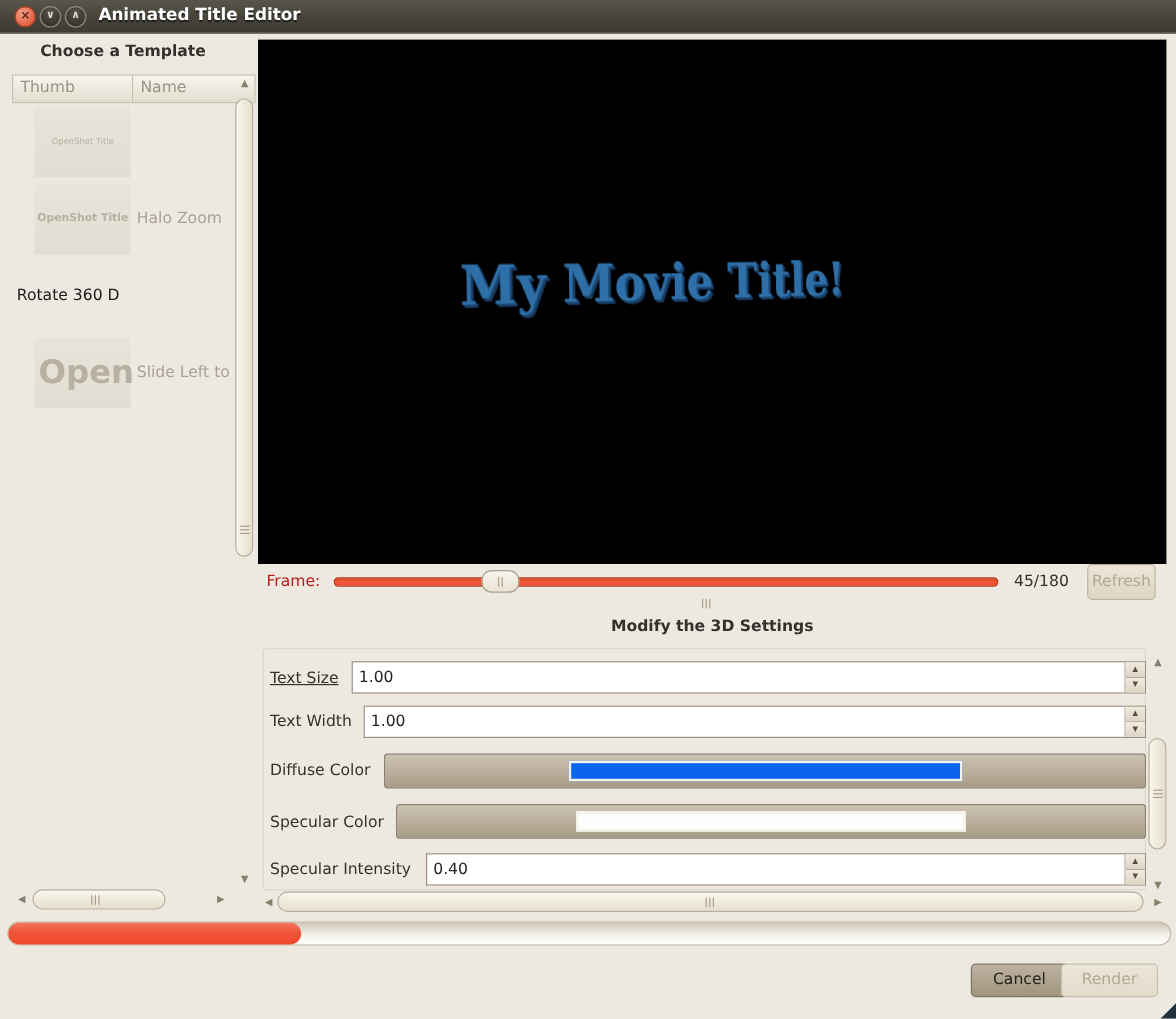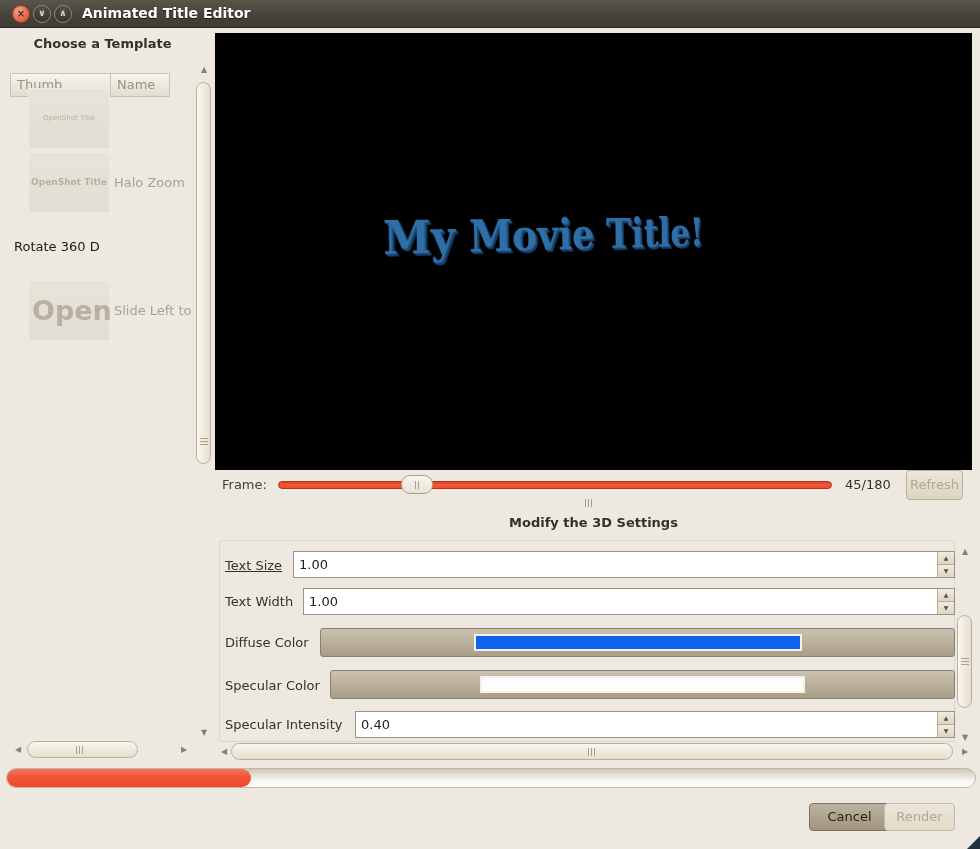--- a/index.html
+++ b/index.html
@@ -12,22 +12,22 @@
     background:linear-gradient(#585549,#454239 60%,#3d3b34);
     border-bottom:1px solid #282622; display:flex; align-items:center; }
   .titlebar .title { color:#fff; font-weight:bold; font-size:14px; position:absolute; left:82px; top:5px; text-shadow:0 1px 1px rgba(0,0,0,.6); }
   .wbtn { width:18px; height:18px; border-radius:50%; margin-left:3px; display:flex; align-items:center; justify-content:center;
     font-size:10px; line-height:1; cursor:default; }
   .wbtn.close { background:radial-gradient(circle at 35% 30%, #f4a188, #e2603f 70%); border:1px solid #9c3f27; color:#5b2314; margin-left:12px; font-weight:bold; }
   .wbtn.dark { background:radial-gradient(circle at 50% 25%, #56534b, #36342e 75%); border:1px solid #8d897d; color:#d9d6cc; font-weight:bold; font-size:9px; }
 
   
   .tpl-heading { position:absolute; left:10px; top:36px; width:185px; text-align:center; font-weight:bold; font-size:13px; color:#33312c; }
-  .tpl-header { position:absolute; left:10px; top:62px; width:160px; height:24px; display:flex;
-    background:linear-gradient(#f7f4ed,#e2ddcf); border:1px solid #c9c3b4;margin-top:11px; }
+  .tpl-header { position:absolute; left:10px; top:62px; width:203px; height:24px; display:flex;
+    background:linear-gradient(#f7f4ed,#e2ddcf); border:1px solid #c9c3b4; }
   .tpl-header .hcell { color:#9a9184; font-size:13px; padding:3px 0 0 6px; overflow:hidden; white-space:nowrap; }
   .tpl-header .hcell.thumb { width:100px; border-right:1px solid #c9c3b4; }
   .tpl-header .hcell.name { flex:1; }
   .tpl-list { position:absolute; left:10px; top:86px; width:183px; height:652px; overflow:hidden; }
   .tpl-row { display:flex; height:64px; }
   .tpl-thumbcell { width:100px; display:flex; justify-content:flex-end; align-items:center; }
   .tpl-thumb { width:82px; height:61px; background:linear-gradient(#e9e4da,#e2ddd2);
     box-shadow:inset 0 0 0 1px #efebe2; display:flex; align-items:center; justify-content:center;
     color:#b7b0a3; overflow:hidden; white-space:nowrap; }
   .tpl-thumb.t-small { font-size:7px; }
@@ -49,21 +49,21 @@
 
   
   .preview { position:absolute; left:215px; top:33px; width:757px; height:437px; background:#000; overflow:hidden; }
   .title3d { position:absolute; left:168px; top:178px; width:560px;
     font-family:"DejaVu Serif","Liberation Serif",serif; font-weight:bold; font-size:46px;
     color:#2e6fa8; white-space:nowrap; transform-origin:left center;
     transform:perspective(520px) rotateY(16deg) rotate(-1deg);
     text-shadow:1px 1px 0 #1d4c78, 2px 2px 0 #1a4068, 3px 3px 0 #143052, 5px 5px 1px rgba(0,0,0,.75), 8px 7px 6px rgba(0,0,0,.6); }
 
   
-  .frame-label { position:absolute; left:222px; top:477px; color:#404040; }
+  .frame-label { position:absolute; left:222px; top:477px; color:#b91c1c; }
   .frame-track { position:absolute; left:278px; top:481px; width:554px; height:8px; border-radius:4px;
     background:linear-gradient(#d8401f,#f3573a 45%,#ee4a2f); border:1px solid #b53418; }
   .frame-handle { position:absolute; top:475px; width:32px; height:19px; border-radius:9px;
     background:linear-gradient(#f8f5ee,#e9e3d4); border:1px solid #aaa18d; }
   .frame-handle .grip-h { left:50%; transform:translate(-50%,-50%); }
   .frame-value { position:absolute; left:845px; top:477px; color:#33312c; }
   .btn { border-radius:4px; text-align:center; }
   .refresh-btn { position:absolute; left:906px; top:470px; width:57px; height:30px; line-height:28px;
     background:linear-gradient(#ece6d8,#ddd5c3); border:1px solid #b9b1a0; color:#b2a795; }
   .split-grip { position:absolute; left:585px; top:499px; }
@@ -83,21 +83,21 @@
 
   
   .progress-trough { position:absolute; left:6px; top:768px; width:970px; height:20px; border-radius:10px;
     background:linear-gradient(#cfc8b7,#f6f3ec 60%,#fff); border:1px solid #c0b8a4; }
   .progress-fill { position:absolute; left:0; top:0; height:18px; border-radius:10px;
     background:linear-gradient(#f4755f,#f05437 45%,#ee482c); }
 
   
   .cancel-btn { position:absolute; left:793px; top:803px; width:81px; height:28px; line-height:26px;
     background:linear-gradient(#bdb2a0,#a1957e); border:1px solid #7d7465; color:#25221d;margin-left:16px; }
-  .render-btn { position:absolute; left:884px; top:803px; width:71px; height:28px; line-height:26px;
+  .render-btn { position:absolute; left:884px; top:803px; width:81px; height:28px; line-height:26px;
     background:linear-gradient(#ece6d8,#e2dbca); border:1px solid #c6beac; color:#b2a795; }
   .resize-grip { position:absolute; right:0; bottom:0; width:0; height:0;
     border-left:13px solid transparent; border-bottom:13px solid #23313d; }
 </style>
 </head>
 <body>
 
 <div class="win">
 
   <div class="titlebar">

